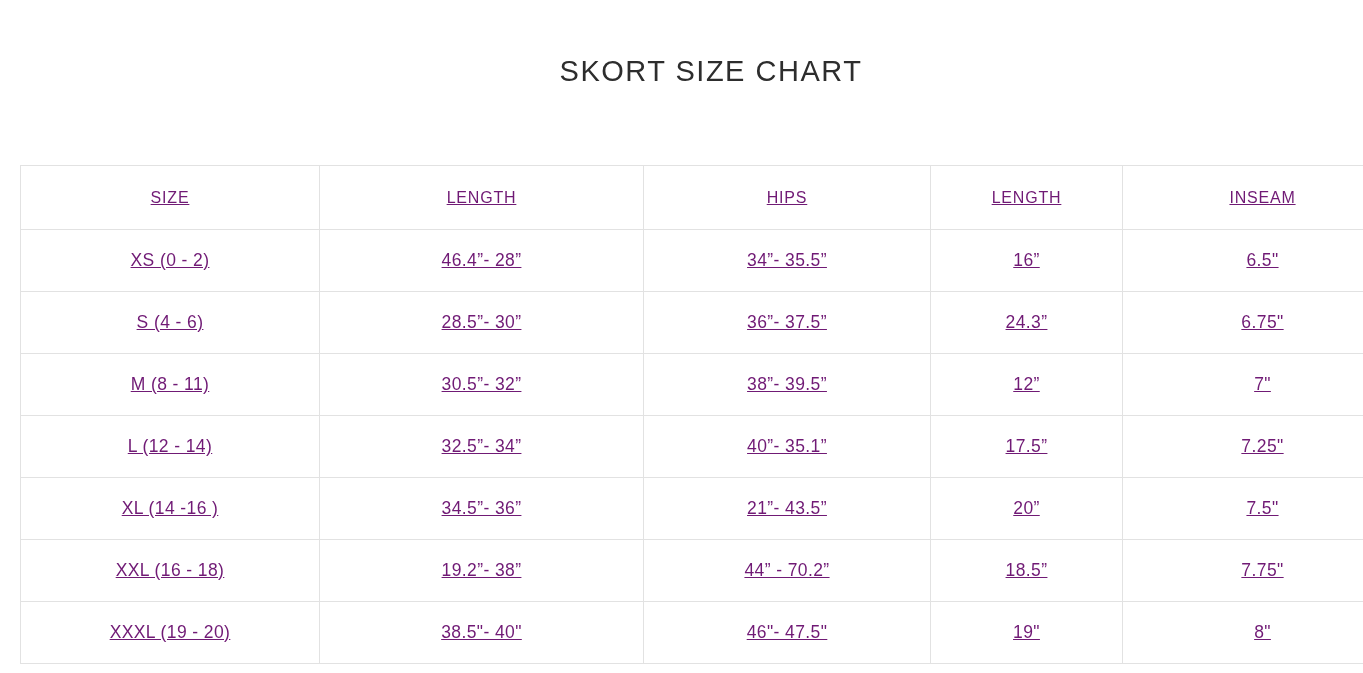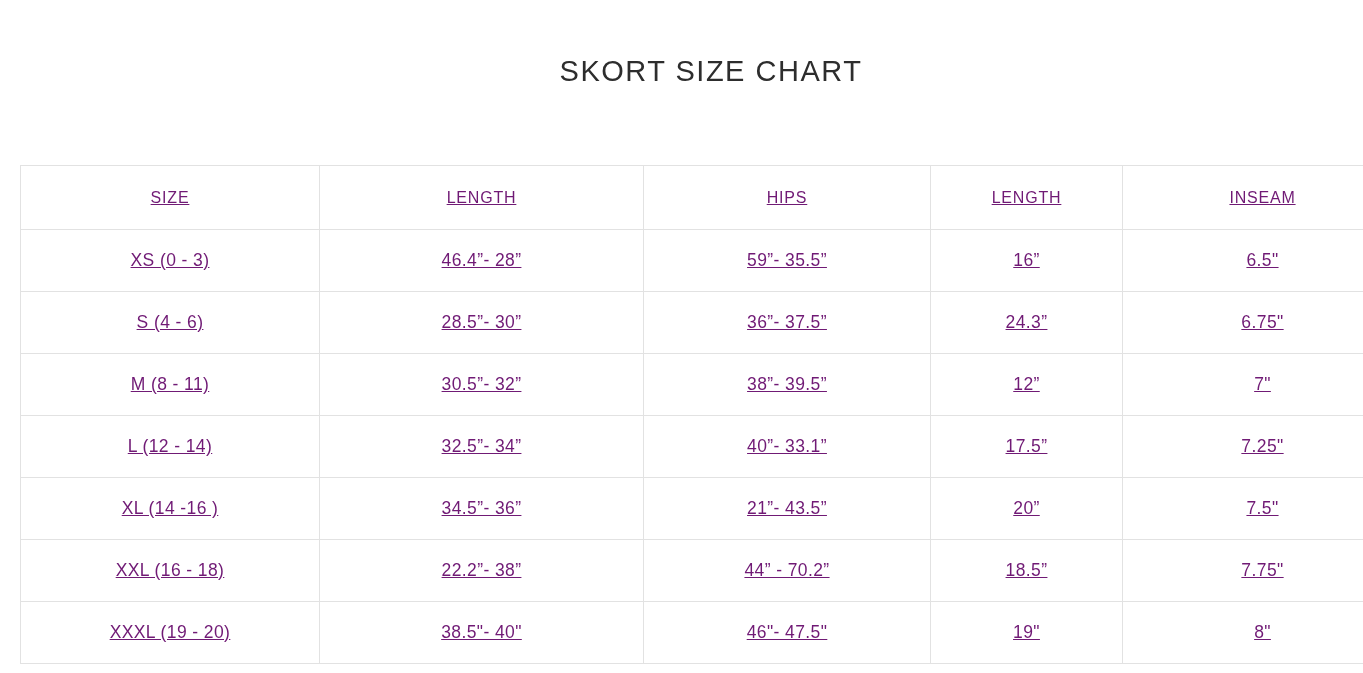--- a/index.html
+++ b/index.html
@@ -75,57 +75,57 @@
       <tr>
         <th>SIZE</th>
         <th>LENGTH</th>
         <th>HIPS</th>
         <th>LENGTH</th>
         <th>INSEAM</th>
       </tr>
     </thead>
     <tbody>
       <tr>
-        <td>XS (0 - 3)</td>
+        <td>XS (0 - 2)</td>
         <td>46.4”- 28”</td>
-        <td>59”- 35.5”</td>
+        <td>34”- 35.5”</td>
         <td>16”</td>
         <td>6.5"</td>
       </tr>
       <tr>
         <td>S (4 - 6)</td>
         <td>28.5”- 30”</td>
         <td>36”- 37.5”</td>
         <td>24.3”</td>
         <td>6.75"</td>
       </tr>
       <tr>
         <td>M (8 - 11)</td>
         <td>30.5”- 32”</td>
         <td>38”- 39.5”</td>
         <td>12”</td>
         <td>7"</td>
       </tr>
       <tr>
         <td>L (12 - 14)</td>
         <td>32.5”- 34”</td>
-        <td>40”- 33.1”</td>
+        <td>40”- 35.1”</td>
         <td>17.5”</td>
         <td>7.25"</td>
       </tr>
       <tr>
         <td>XL (14 -16 )</td>
         <td>34.5”- 36”</td>
         <td>21”- 43.5”</td>
         <td>20”</td>
         <td>7.5"</td>
       </tr>
       <tr>
         <td>XXL (16 - 18)</td>
-        <td>22.2”- 38”</td>
+        <td>19.2”- 38”</td>
         <td>44” - 70.2”</td>
         <td>18.5”</td>
         <td>7.75"</td>
       </tr>
       <tr>
         <td>XXXL (19 - 20)</td>
         <td>38.5"- 40"</td>
         <td>46"- 47.5"</td>
         <td>19"</td>
         <td>8"</td>

